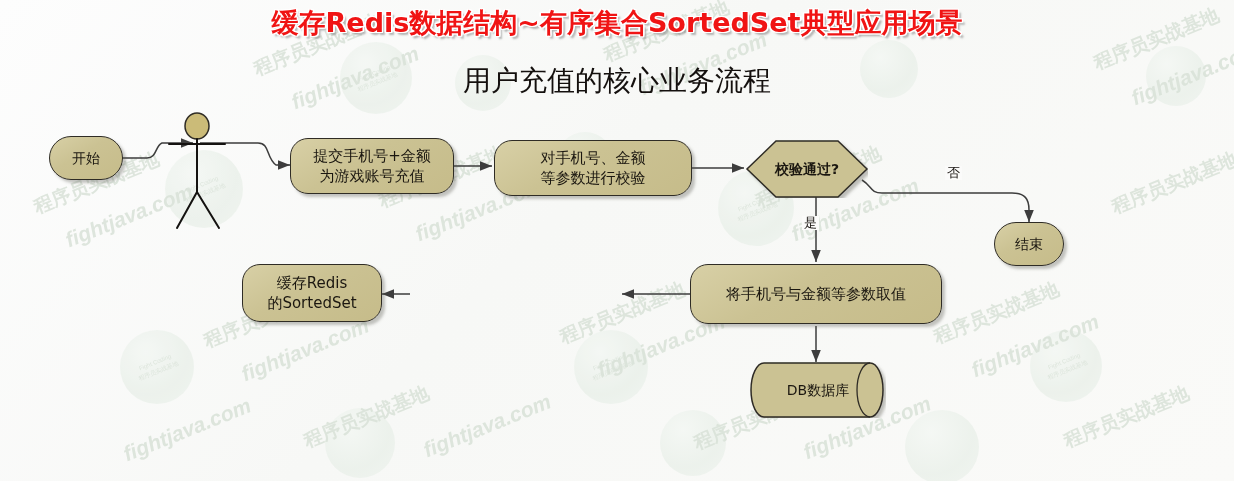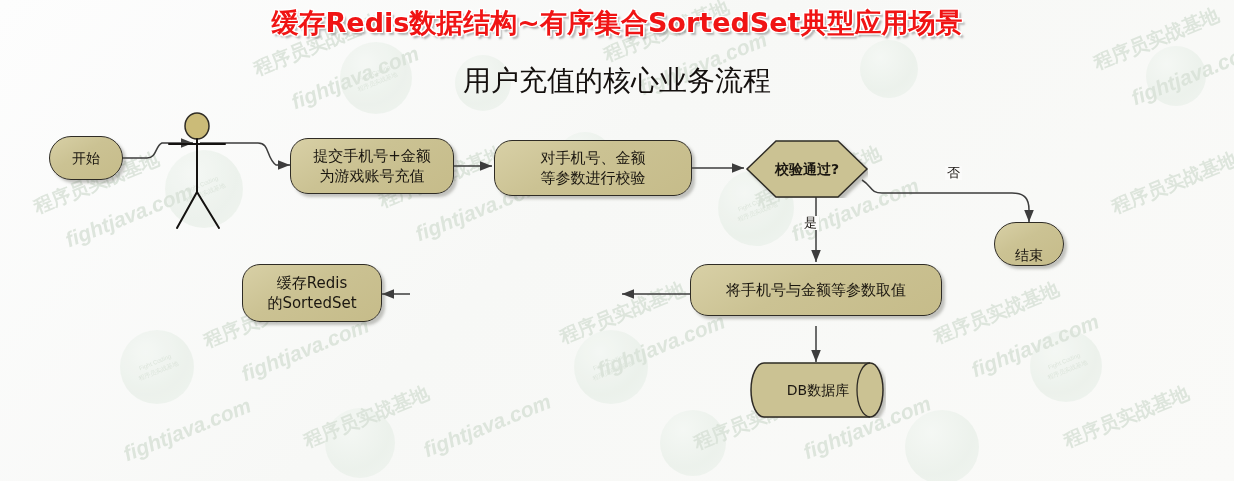--- a/index.html
+++ b/index.html
@@ -283,25 +283,25 @@
 
   <div class="node decision" style="left:746px;top:140px;width:122px;height:58px;font-weight:bold;">
     <div class="hexwrap">
       <svg width="122" height="58" viewBox="0 0 122 58">
         <path d="M30,1 L92,1 L121,29 L92,57 L30,57 L1,29 Z" fill="#cbc293" stroke="#2f2c25" stroke-width="1.5" filter="url(#nodeshadow)"></path>
       </svg>
     </div>
     <span class="txt">校验通过?</span>
   </div>
 
-  <div class="node pill fs14" style="left:994px;top:222px;width:70px;height:44px;align-items:flex-end;">
+  <div class="node pill fs14" style="left:994px;top:222px;width:70px;height:44px;">
     <span class="lbl">结束</span>
   </div>
 
-  <div class="node round fs15" style="left:690px;top:264px;width:252px;height:52px;">
+  <div class="node round fs15" style="left:690px;top:264px;width:252px;height:60px;">
     <span class="lbl">
       <span>将手机号与金额等参数取值</span><br>
     </span>
   </div>
 
 
   <div class="node round fs15" style="left:242px;top:264px;width:140px;height:58px;">
     <span class="lbl">
       <span>缓存Redis</span><br>
       <span>的SortedSet</span>

